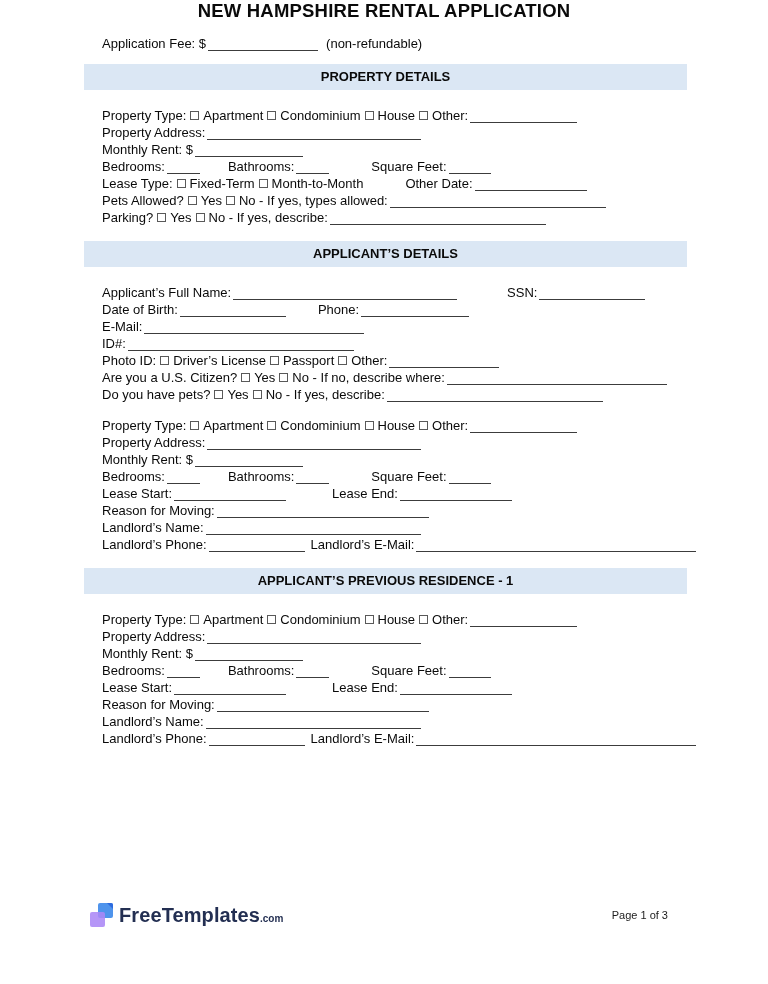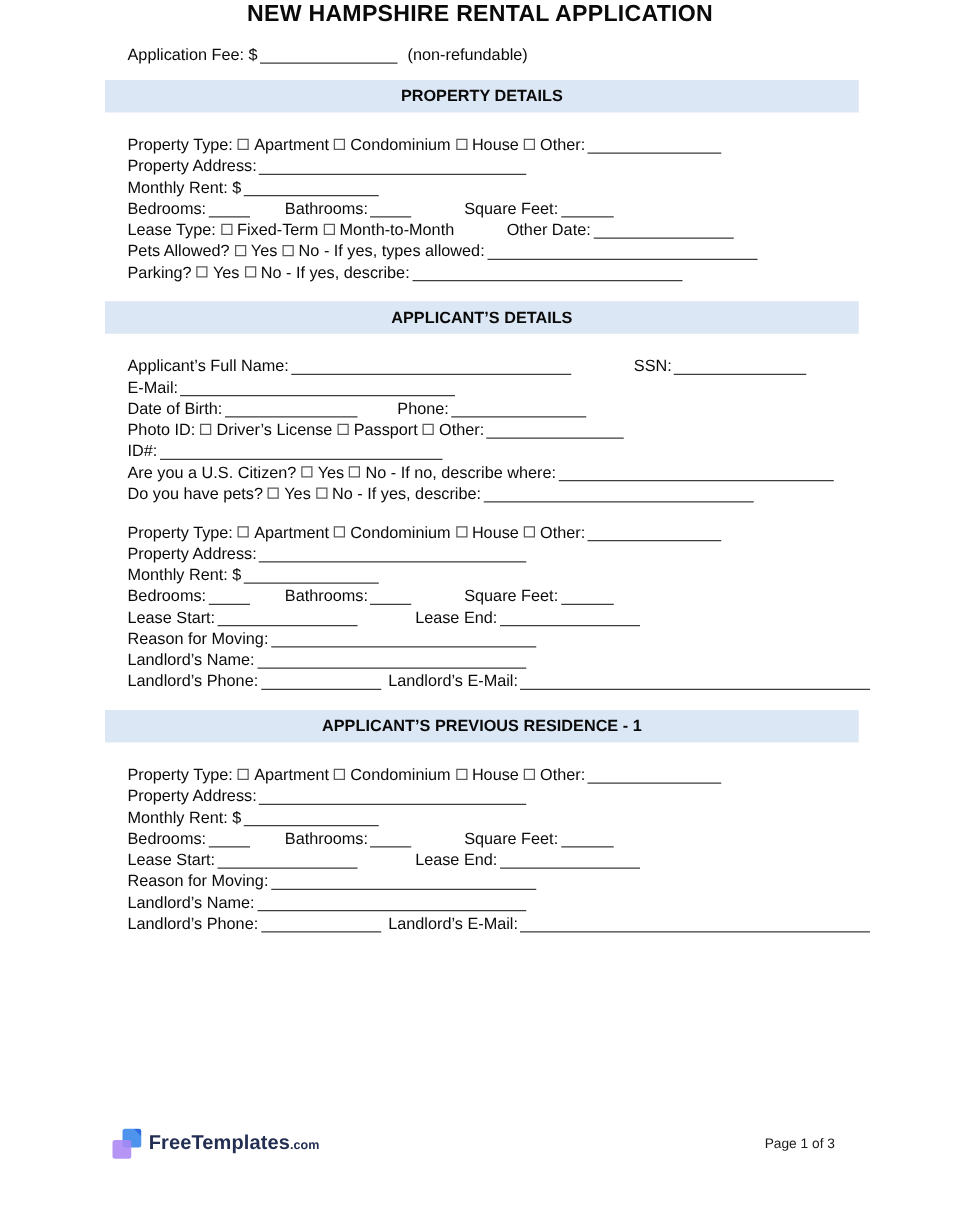--- a/index.html
+++ b/index.html
@@ -86,21 +86,21 @@
   .logo-fold{
     position:absolute;top:0;right:0;width:6px;height:6px;
     background:var(--logo-blue-dark);
     clip-path:polygon(0 0,100% 100%,100% 0);
     border-top-right-radius:2px;
   }
   .logo-purple{
     position:absolute;bottom:0;left:0;width:15px;height:15px;
     background:var(--logo-purple);border-radius:2px;
   }
-  .brand-name{font-size:16px;font-weight:bold;color:#232f52;letter-spacing:.1px;}
+  .brand-name{font-size:20px;font-weight:bold;color:#232f52;letter-spacing:.1px;}
   .brand-suffix{font-size:10px;font-weight:600;color:#232f52;}
   .page-label{font-size:11px;color:#1c1c1c;}
 </style>
 </head>
 <body>
 
 <div class="page">
   <h1 class="doc-title">NEW HAMPSHIRE RENTAL APPLICATION</h1>
 
   <div class="content">
@@ -118,24 +118,24 @@
           <div class="form-row"><span class="seg-text">Lease Type:</span><span class="seg-checkbox"></span><span class="seg-text">Fixed-Term</span><span class="seg-checkbox"></span><span class="seg-text">Month-to-Month</span><span class="seg-gap" style="width: 42px;"></span><span class="seg-text">Other Date:</span><span class="seg-blank" style="width: 112px;"></span></div>
           <div class="form-row"><span class="seg-text">Pets Allowed?</span><span class="seg-checkbox"></span><span class="seg-text">Yes</span><span class="seg-checkbox"></span><span class="seg-text">No - If yes, types allowed:</span><span class="seg-blank" style="width: 216px;"></span></div>
           <div class="form-row"><span class="seg-text">Parking?</span><span class="seg-checkbox"></span><span class="seg-text">Yes</span><span class="seg-checkbox"></span><span class="seg-text">No - If yes, describe:</span><span class="seg-blank" style="width: 216px;"></span></div>
         </div>
     </div>
 
     <div class="section">
       <div class="section-header">APPLICANT’S DETAILS</div>
       <div class="section-rows">
           <div class="form-row"><span class="seg-text">Applicant’s Full Name:</span><span class="seg-blank" style="width: 224px;"></span><span class="seg-gap" style="width: 48px;"></span><span class="seg-text">SSN:</span><span class="seg-blank" style="width: 106px;"></span></div>
+          <div class="form-row"><span class="seg-text">Date of Birth:</span><span class="seg-blank" style="width: 106px;"></span><span class="seg-gap" style="width: 30px;"></span><span class="seg-text">Phone:</span><span class="seg-blank" style="width: 108px;"></span></div>
           <div class="form-row"><span class="seg-text">E-Mail:</span><span class="seg-blank" style="width: 220px;"></span></div>
-          <div class="form-row"><span class="seg-text">Date of Birth:</span><span class="seg-blank" style="width: 106px;"></span><span class="seg-gap" style="width: 30px;"></span><span class="seg-text">Phone:</span><span class="seg-blank" style="width: 108px;"></span></div>
+          <div class="form-row"><span class="seg-text">ID#:</span><span class="seg-blank" style="width: 226px;"></span></div>
           <div class="form-row"><span class="seg-text">Photo ID:</span><span class="seg-checkbox"></span><span class="seg-text">Driver’s License</span><span class="seg-checkbox"></span><span class="seg-text">Passport</span><span class="seg-checkbox"></span><span class="seg-text">Other:</span><span class="seg-blank" style="width: 110px;"></span></div>
-          <div class="form-row"><span class="seg-text">ID#:</span><span class="seg-blank" style="width: 226px;"></span></div>
           <div class="form-row"><span class="seg-text">Are you a U.S. Citizen?</span><span class="seg-checkbox"></span><span class="seg-text">Yes</span><span class="seg-checkbox"></span><span class="seg-text">No - If no, describe where:</span><span class="seg-blank" style="width: 220px;"></span></div>
           <div class="form-row"><span class="seg-text">Do you have pets?</span><span class="seg-checkbox"></span><span class="seg-text">Yes</span><span class="seg-checkbox"></span><span class="seg-text">No - If yes, describe:</span><span class="seg-blank" style="width: 216px;"></span></div>
         </div>
     </div>
 
     <div class="section">
       <div class="section-rows">
           <div class="form-row"><span class="seg-text">Property Type:</span><span class="seg-checkbox"></span><span class="seg-text">Apartment</span><span class="seg-checkbox"></span><span class="seg-text">Condominium</span><span class="seg-checkbox"></span><span class="seg-text">House</span><span class="seg-checkbox"></span><span class="seg-text">Other:</span><span class="seg-blank" style="width: 107px;"></span></div>
           <div class="form-row"><span class="seg-text">Property Address:</span><span class="seg-blank" style="width: 214px;"></span></div>
           <div class="form-row"><span class="seg-text">Monthly Rent: $</span><span class="seg-blank" style="width: 108px;"></span></div>

